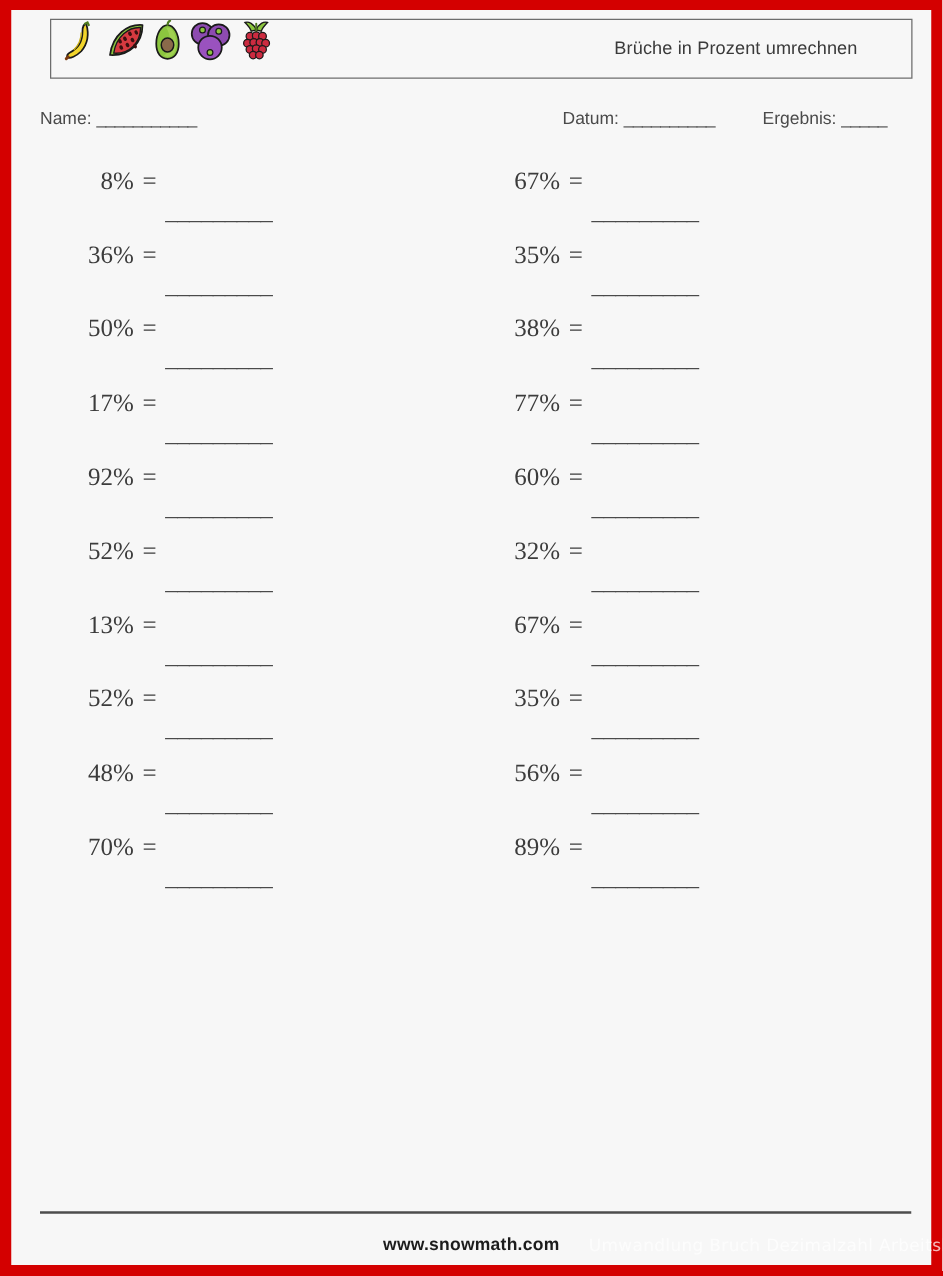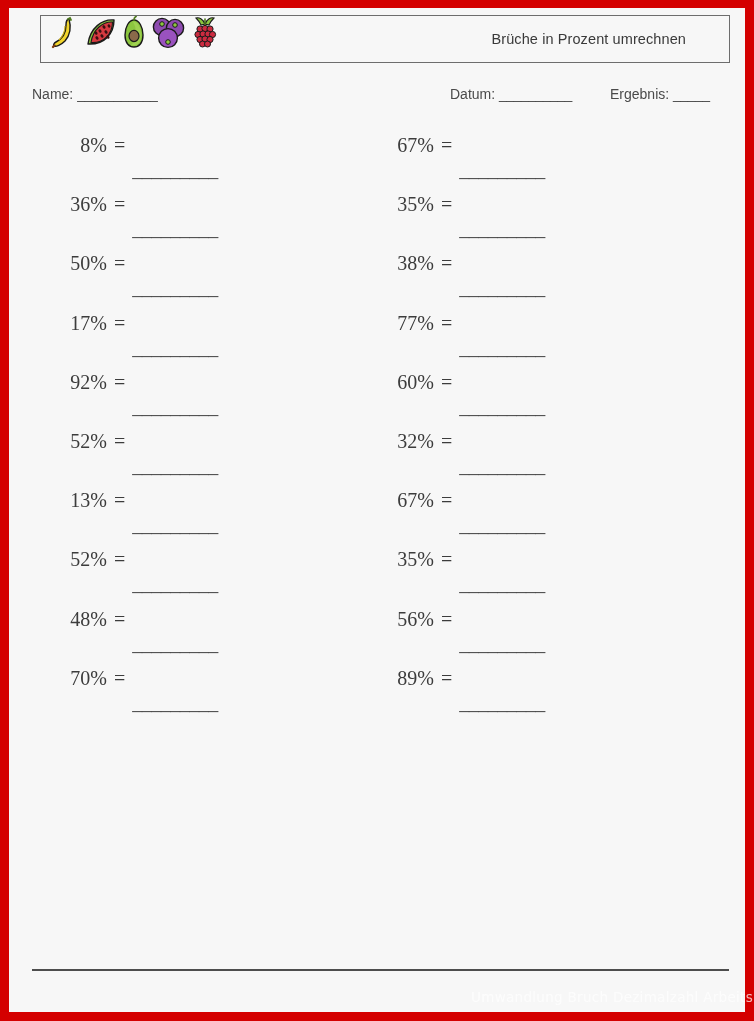--- a/index.html
+++ b/index.html
@@ -82,21 +82,21 @@
   .problems {
     position: absolute;
     left: 0; right: 0;
     top: 126px;
   }
   .prob-col {
     position: absolute;
     top: 0;
   }
   .col-left  { left: 36px;  }
-  .col-right { left: 363px; }
+  .col-right { left: 377px; }
 
   .prob-row {
     height: 59.2px;
     display: flex;
     align-items: flex-start;
     font-family: "Liberation Serif", serif;
     font-size: 20px;
     color: #3c3c3c;
     white-space: nowrap;
   }
@@ -337,16 +337,17 @@
           </div>
           <div class="prob-row">
             <span class="prob-q">89%</span>
             <span class="prob-eq">=</span>
             <span class="prob-blank">_________</span>
           </div>
         </div>
     </div>
 
     <div class="footer-rule"></div>
+    <div class="footer-link">www.snowmath.com</div>
     <div class="watermark">Umwandlung Bruch Dezimalzahl Arbeitsblatt</div>
 
   </div>
 </div>
 
 </body></html>

